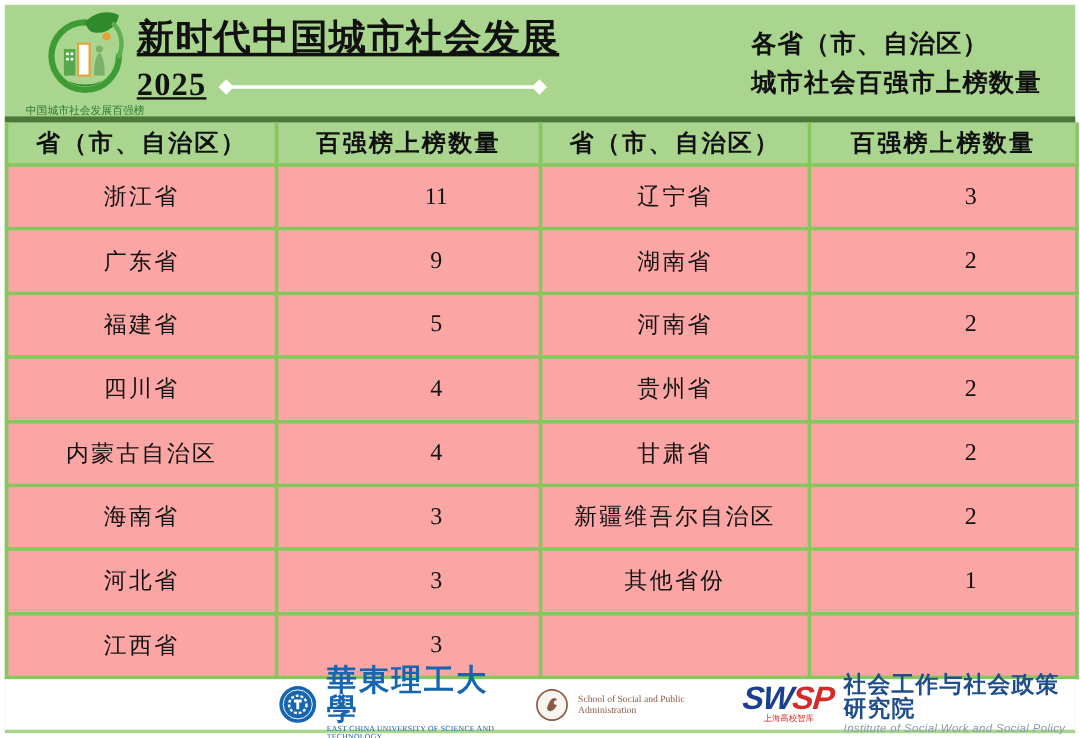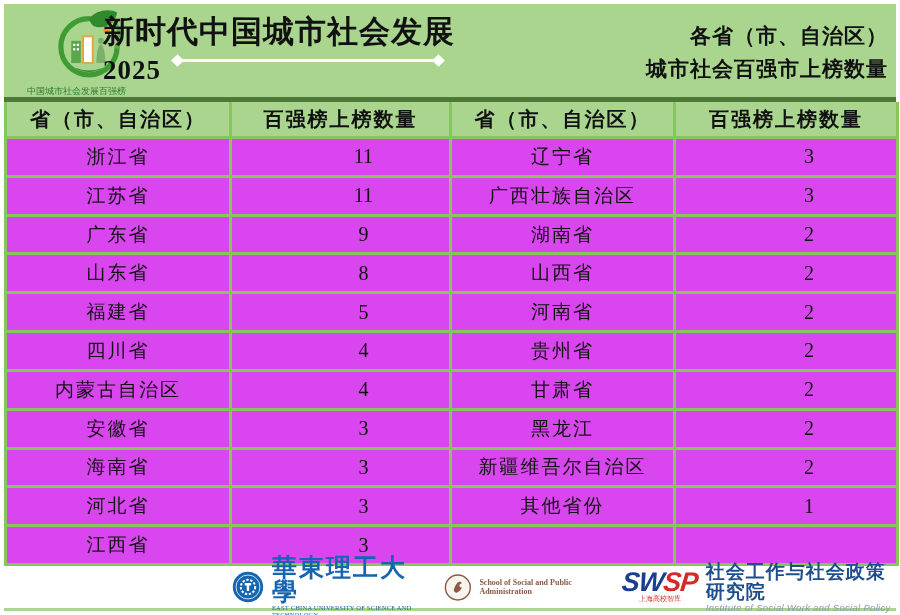--- a/index.html
+++ b/index.html
@@ -1,53 +1,53 @@
 <!DOCTYPE html>
 <html><head>
 <meta charset="utf-8">
 <style>
   html,body{margin:0;padding:0;width:900px;height:615px;background:#ffffff;overflow:hidden;
     font-family:"Liberation Serif","DejaVu Serif",serif;color:#111;}
   .panel{position:absolute;left:4px;top:4px;width:892px;height:607px;background:#a9d58f;}
 
   
   .header{position:relative;height:93px;}
-  .logo-block{position:absolute;left:12px;top:4px;width:110px;text-align:right;}
+  .logo-block{position:absolute;left:12px;top:4px;width:110px;text-align:center;}
   .logo-caption{font-size:9px;color:#2e7a33;letter-spacing:0;line-height:10px;margin-top:-2px;}
-  .title-block{position:absolute;left:99px;top:8px;}
+  .title-block{position:absolute;left:110px;top:8px;text-decoration:underline;}
   .main-title{font-size:31px;font-weight:bold;letter-spacing:1px;line-height:40px;}
-  .year-row{display:flex;margin-top:3px;}
+  .year-row{display:flex;align-items:center;margin-top:3px;}
   .year{font-size:27px;font-weight:600;letter-spacing:1px;}
   .hline{position:relative;width:262px;height:3px;background:#fff;margin-left:16px;margin-top:4px;}
   .hline::before,.hline::after{content:"";position:absolute;top:-3px;width:9px;height:9px;background:#fff;transform:rotate(45deg);}
   .hline::before{left:-4px;}
   .hline::after{right:-4px;}
-  .header-right{position:absolute;right:8px;top:16px;text-align:right;font-weight:bold;
+  .header-right{position:absolute;right:28px;top:16px;text-align:left;font-weight:bold;
     font-size:21px;line-height:33px;letter-spacing:1px;}
 
   .separator{height:5px;background:#4c7838;}
 
   
   table.rank{border-collapse:collapse;table-layout:fixed;width:892px;height:464px;font-family:Liberation Serif, serif;}
   table.rank td,table.rank th{border:3px solid #85c75c;text-align:center;vertical-align:middle;padding:0;}
   table.rank th{font-size:20px;font-weight:bold;letter-spacing:2px;background:transparent;height:34px;}
-  table.rank td{background:#d946ef;font-size:19px;letter-spacing:2px;height:31px;}
+  table.rank td{background:#fca5a5;font-size:19px;letter-spacing:2px;height:31px;}
   table.rank td.num{font-size:20px;letter-spacing:0;padding-left:46px;}
   table.rank{border-top:none;}
   table.rank tr.hdr th{border-top:none;}
 
   
   .footer{position:absolute;left:0;bottom:3px;width:892px;height:42px;background:#ffffff;
     display:flex;align-items:center;}
   .f-spacer{width:228px;flex:0 0 auto;}
   .f-group{display:flex;align-items:center;}
   .ecust-cn{font-size:25px;font-weight:bold;color:#1565b0;letter-spacing:2px;line-height:24px;}
   .ecust-en{font-size:6.5px;color:#1565b0;letter-spacing:0.2px;}
   .school-cn{font-size:17px;font-weight:bold;color:#8a5a45;letter-spacing:1px;line-height:17px;}
-  .school-en{font-size:8px;font-weight:bold;color:#8a5a45;}
+  .school-en{font-size:8px;font-weight:normal;color:#8a5a45;}
   .swsp{font-style:italic;font-weight:bold;font-size:27px;line-height:24px;letter-spacing:-1px;
     font-family:"Liberation Sans","DejaVu Sans",sans-serif;transform:skewX(-6deg);}
   .swsp .sw{color:#1b3f8f;}
   .swsp .sp{color:#d42b27;}
   .swsp-sub{font-size:7px;color:#d42b27;text-align:center;letter-spacing:0;
     font-family:"Liberation Sans","DejaVu Sans",sans-serif;}
   .inst-cn{font-size:19px;font-weight:bold;color:#1f4e8f;letter-spacing:1px;line-height:20px;}
   .inst-en{font-size:9.5px;color:#8c9ab0;letter-spacing:0.3px;
     font-family:"Liberation Sans","DejaVu Sans",sans-serif;font-style:italic;}
   .mL14{margin-left:14px;} .mL8{margin-left:8px;} .mL20{margin-left:20px;}
@@ -109,59 +109,41 @@
         </tr>
       </thead>
     <tbody id="tbl-body">
         <tr>
           <td class="prov">浙江省</td>
           <td class="num">11</td>
           <td class="prov">辽宁省</td>
           <td class="num">3</td>
         </tr>
         <tr>
-          <td class="prov">江苏省</td>
-          <td class="num">11</td>
-          <td class="prov">广西壮族自治区</td>
-          <td class="num">3</td>
-        </tr>
-        <tr>
           <td class="prov">广东省</td>
           <td class="num">9</td>
           <td class="prov">湖南省</td>
           <td class="num">2</td>
         </tr>
         <tr>
-          <td class="prov">山东省</td>
-          <td class="num">8</td>
-          <td class="prov">山西省</td>
-          <td class="num">2</td>
-        </tr>
-        <tr>
           <td class="prov">福建省</td>
           <td class="num">5</td>
           <td class="prov">河南省</td>
           <td class="num">2</td>
         </tr>
         <tr>
           <td class="prov">四川省</td>
           <td class="num">4</td>
           <td class="prov">贵州省</td>
           <td class="num">2</td>
         </tr>
         <tr>
           <td class="prov">内蒙古自治区</td>
           <td class="num">4</td>
           <td class="prov">甘肃省</td>
-          <td class="num">2</td>
-        </tr>
-        <tr>
-          <td class="prov">安徽省</td>
-          <td class="num">3</td>
-          <td class="prov">黑龙江</td>
           <td class="num">2</td>
         </tr>
         <tr>
           <td class="prov">海南省</td>
           <td class="num">3</td>
           <td class="prov">新疆维吾尔自治区</td>
           <td class="num">2</td>
         </tr>
         <tr>
           <td class="prov">河北省</td>

